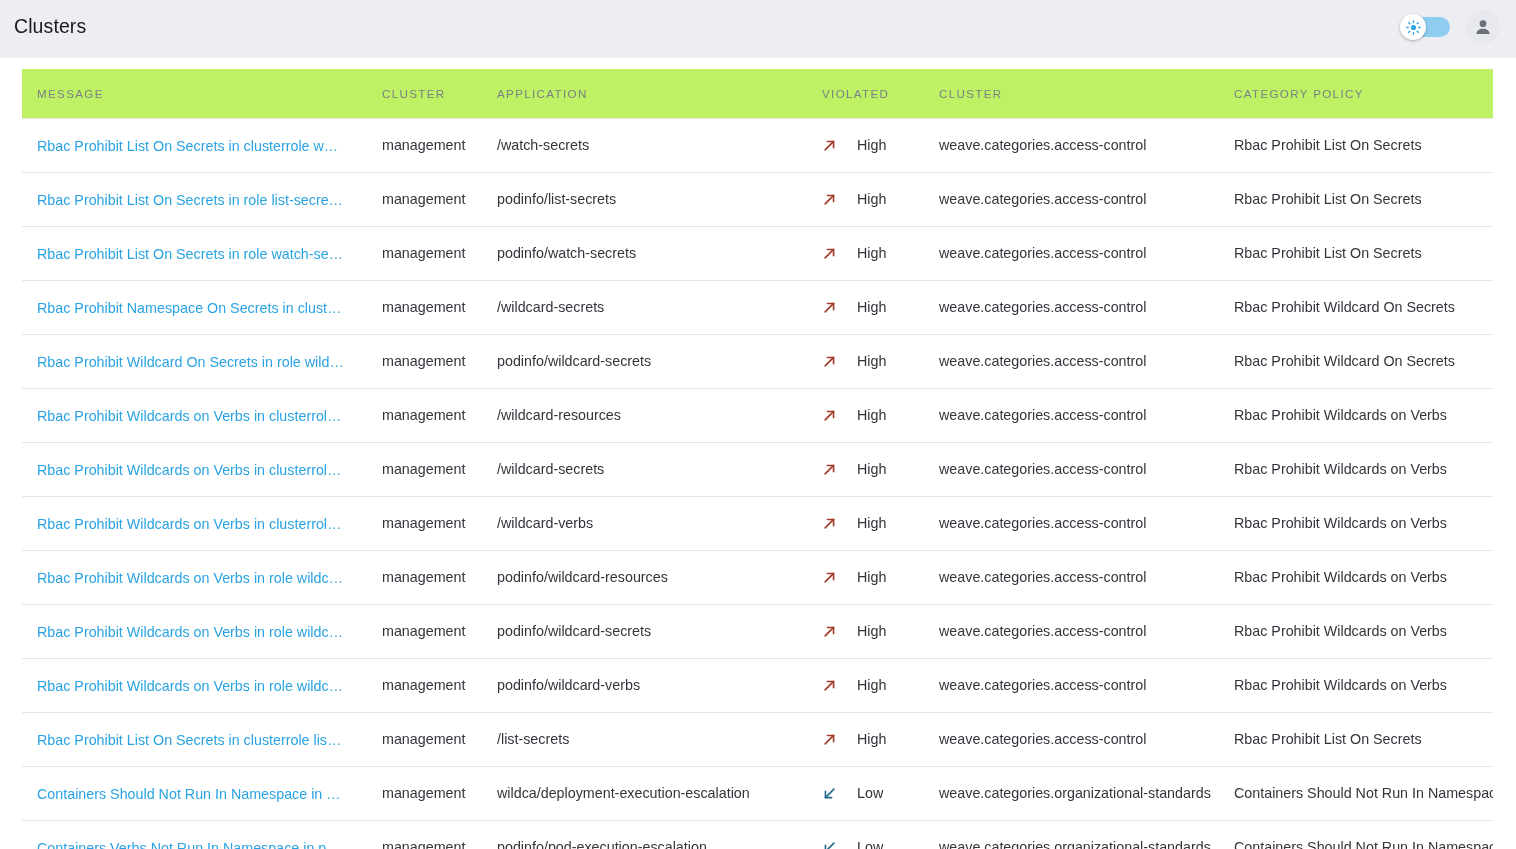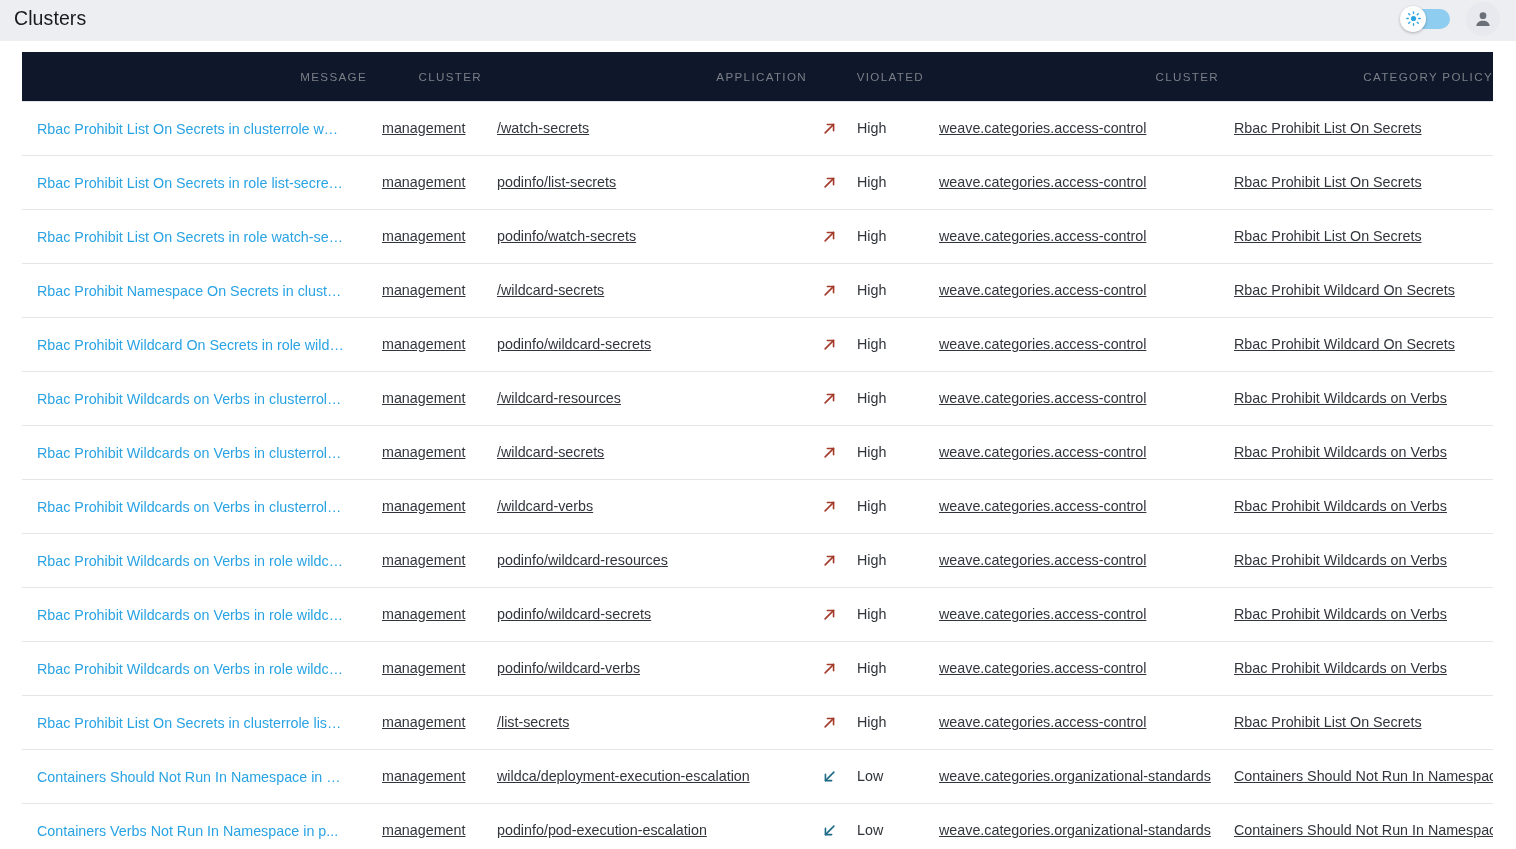--- a/index.html
+++ b/index.html
@@ -10,21 +10,21 @@
     width: 1516px;
     height: 849px;
     background: #ffffff;
     font-family: "Liberation Sans", sans-serif;
     overflow: hidden;
   }
 
   
   .appbar {
     position: relative;
-    height: 41px;
+    height: 58px;
     background: #eceef2;
     display: flex;
     align-items: center;
     box-sizing: border-box;
     padding: 0 16px 4px 14px;
   }
   .appbar-title {
     font-size: 19.5px;
     color: #1a1a1a;
     letter-spacing: 0.1px;
@@ -81,23 +81,23 @@
   .table-wrap {
     padding: 11px 23px 0 22px;
     box-sizing: border-box;
   }
   table.violations {
     width: 1471px;
     border-collapse: collapse;
     table-layout: fixed;
   }
   table.violations thead th {
-    background: #0f172a;
+    background: #bef264;
     height: 49px;
-    text-align: right;
+    text-align: left;
     font-size: 11.6px;
     font-weight: 400;
     letter-spacing: 1.35px;
     color: #7b7f87;
     padding: 0 0 0 15px;
     box-sizing: border-box;
     border-bottom: 1px solid #e2e4e7;
     vertical-align: middle;
     white-space: nowrap;
   }
@@ -142,21 +142,20 @@
     align-items: center;
     gap: 20px;
     height: 53px;
   }
   .sev-icon { display: block; flex: none; }
   .sev-label { font-size: 14.3px; color: #2f3338; }
 
   .cluster-text, .app-text, .cat-text, .policy-text {
     font-size: 14.3px;
     color: #32353b;
-    text-decoration: underline;
   }
 </style>
 </head>
 <body>
 
 <div class="appbar">
   <div class="appbar-title">Clusters</div>
 
   <div class="appbar-right">
 

